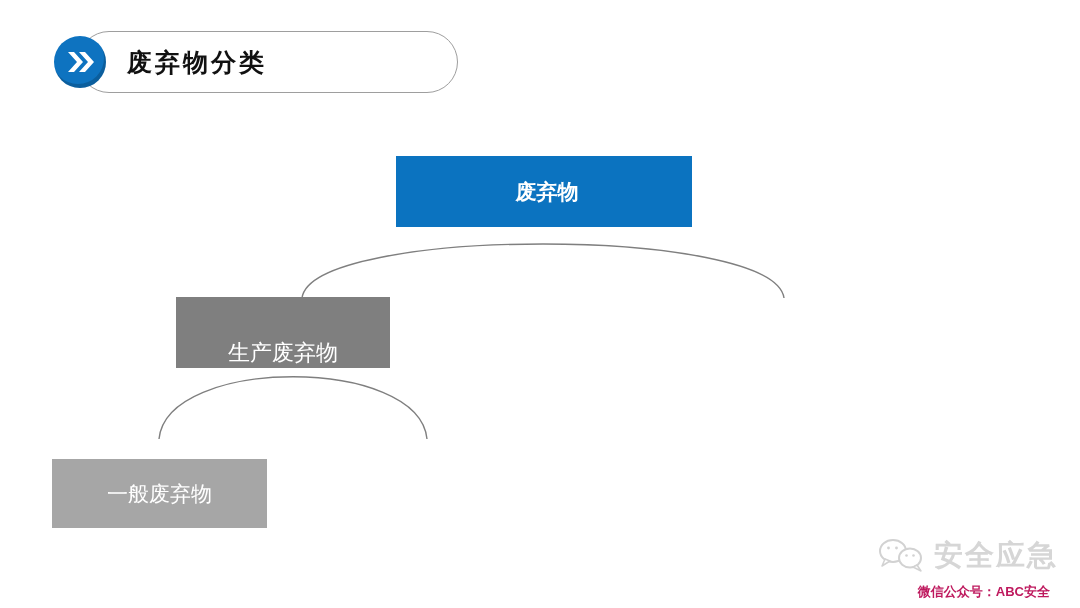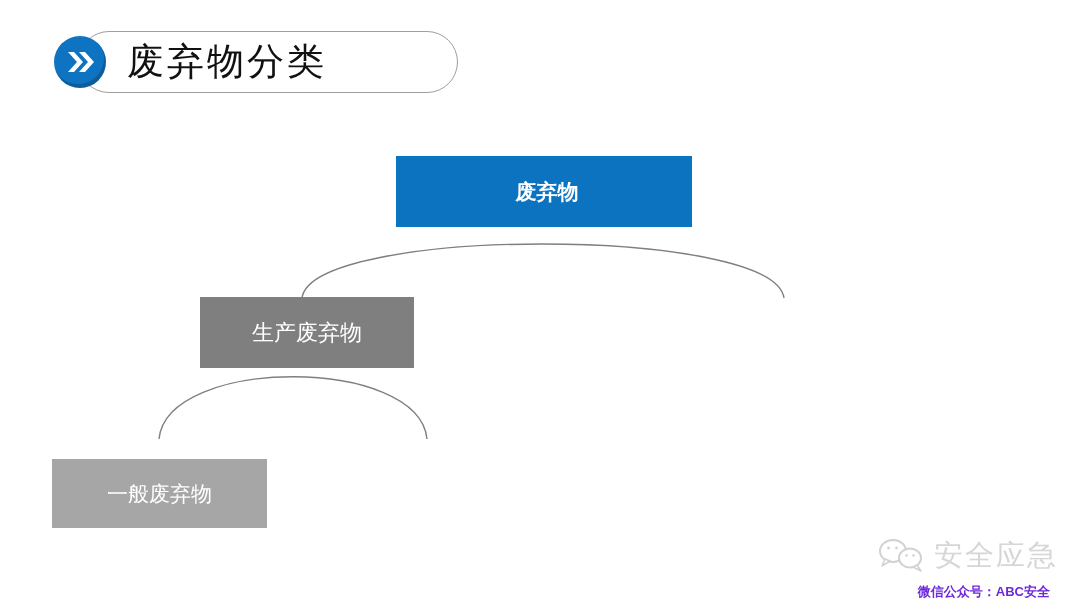--- a/index.html
+++ b/index.html
@@ -20,22 +20,22 @@
     background: #ffffff;
     border: 1px solid #9e9e9e;
     border-radius: 32px;
     display: flex;
     align-items: center;
     padding-left: 48px;
     box-sizing: border-box;
   }
   .title-text {
     font-family: "DejaVu Serif", "Liberation Serif", serif;
-    font-size: 37px;
-    font-weight: normal;
+    font-size: 25px;
+    font-weight: bold;
     color: #111111;
     letter-spacing: 3px;
     white-space: nowrap;
   }
   .title-badge {
     position: absolute;
     left: 54px; top: 36px;
     width: 52px; height: 52px;
     border-radius: 50%;
     background: #0e73c0;
@@ -61,21 +61,21 @@
     background: #0b73c0;
     font-size: 21px;
     font-weight: bold;
     padding-left: 6px;
   }
   .node-l2 {
     width: 214px; height: 71px;
     background: #7f7f7f;
     font-size: 22px;
   }
-  .node-l2a { left: 200px; top: 297px; }
+  .node-l2a { left: 176px; top: 297px; align-items: flex-end; }
   .node-l2b { left: 680px; top: 297px; }
   .node-l3 {
     width: 215px; height: 69px;
     background: #a6a6a6;
     font-size: 21px;
     margin-top: 20px;
   }
   .node-l3a { left: 52px;  top: 439px; }
   .node-l3b { left: 316px; top: 439px; }
 
@@ -90,32 +90,32 @@
   
   .footer-logo {
     position: absolute;
     right: 22px; top: 536px;
     display: flex;
     align-items: center;
     gap: 6px;
   }
   .footer-logo-text {
     font-size: 29px;
-    font-weight: normal;
+    font-weight: bold;
     color: #d6d6d6;
     letter-spacing: 2px;
     text-shadow: 0 1px 0 #ffffff;
     white-space: nowrap;
   }
   .footer-account {
     position: absolute;
     right: 30px; top: 583px;
     font-size: 13px;
     font-weight: 600;
-    color: #6d28d9;
+    color: #be185d;
     white-space: nowrap;
   }
 </style>
 </head>
 <body>
 
 <div class="slide">
 
   <svg class="connector-layer" viewBox="0 0 1080 608" xmlns="http://www.w3.org/2000/svg">
     <path d="M 302 298 C 312 226, 774 226, 784 298" fill="none" stroke="#7f7f7f" stroke-width="1.4"></path>

